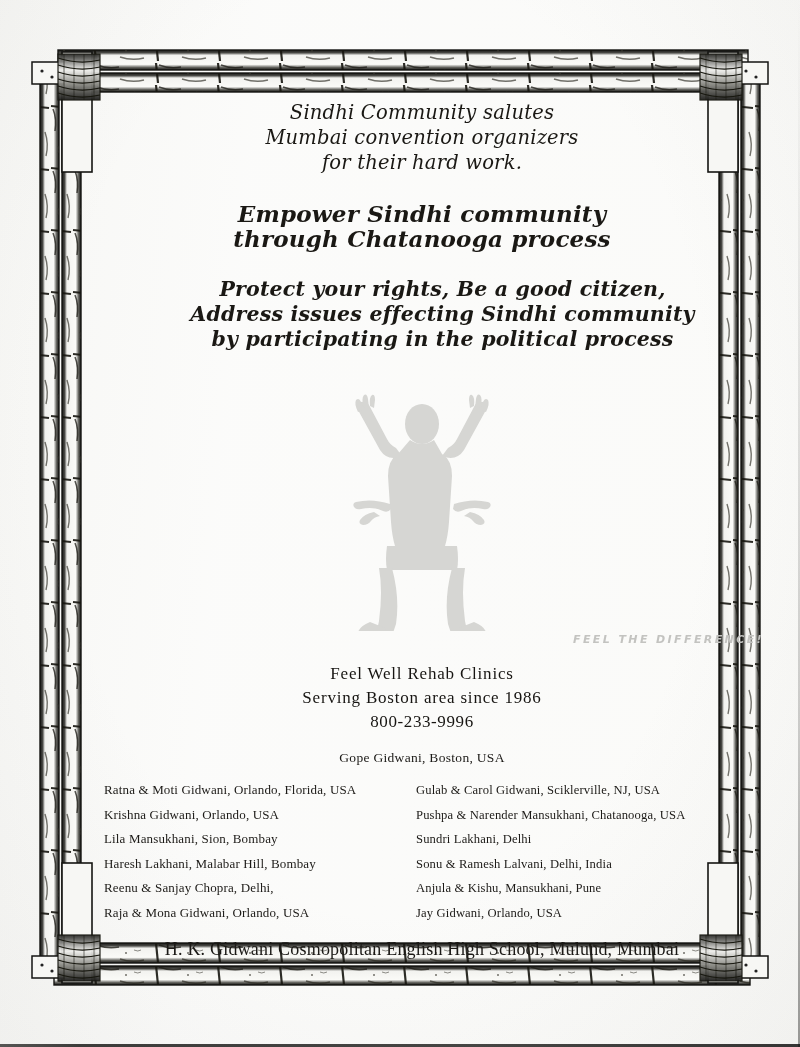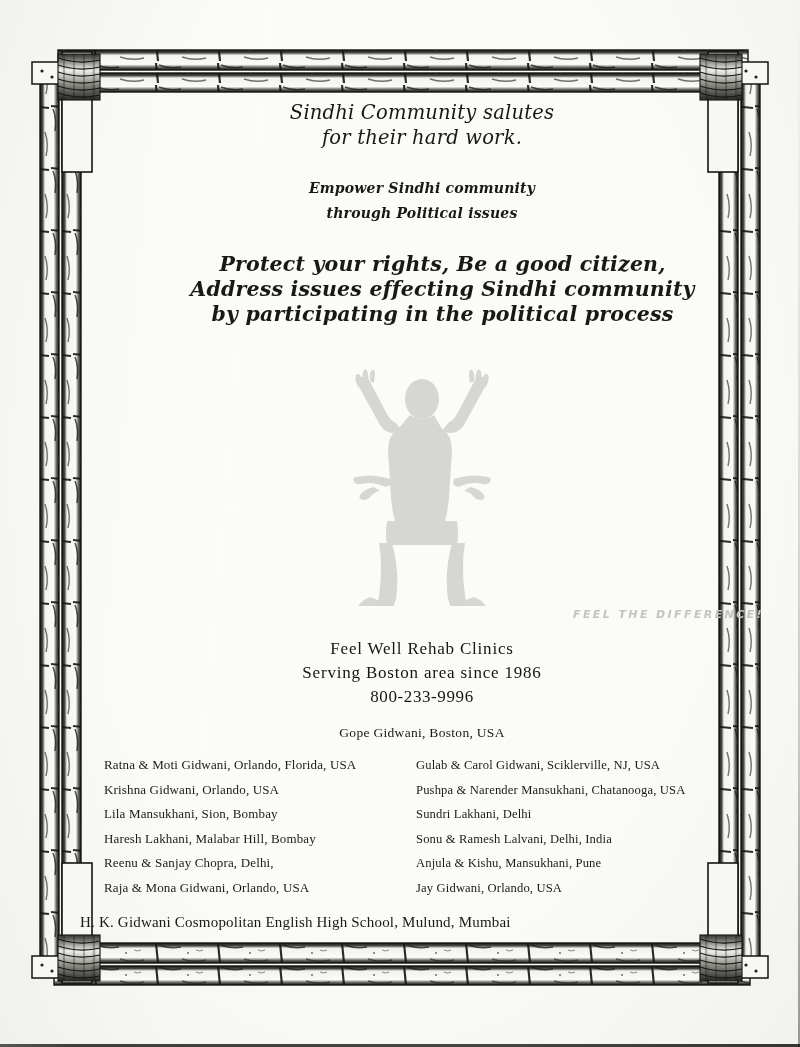--- a/index.html
+++ b/index.html
@@ -68,21 +68,21 @@
   }
   .hl-group { margin-bottom: 26px; }
   .hl-group:last-child { margin-bottom: 0; }
   .hl-line {
     font-size: 19.5px;
     line-height: 25px;
     letter-spacing: .2px;
     white-space: nowrap;
   }
   .hl-group.emph .hl-line {
-    font-size: 14px;
+    font-size: 23px;
     font-weight: 600;
   }
   .hl-group.big .hl-line {
     font-size: 20.5px;
     font-weight: 600;
     padding-left: 41px;
   }
 
   
   .logo-wrap {
@@ -144,21 +144,22 @@
     font-size: 13px;
     line-height: 24.5px;
     letter-spacing: .15px;
     color: #1c1a17;
     white-space: nowrap;
   }
   .donor-col.right .donor-item { font-size: 12.6px; }
 
   .footer-line {
     margin-top: 14px;
-    font-size: 15px;
+    text-align: center;
+    font-size: 18px;
     letter-spacing: .2px;
     color: #1b1916;
   }
 </style>
 </head>
 <body>
 
 <div class="page">
 
   <div class="paper-tint"></div>
@@ -286,26 +287,27 @@
       </g>
     </svg>
   </div>
 
   <div class="content">
 
     <div class="headline-block">
 
       <div class="hl-group">
         <div class="hl-line">Sindhi Community salutes</div>
+        <div class="hl-line">Mumbai convention organizers</div>
         <div class="hl-line">for their hard work.</div>
       </div>
 
       <div class="hl-group emph">
         <div class="hl-line">Empower Sindhi community</div>
-        <div class="hl-line">through Political issues</div>
+        <div class="hl-line">through Chatanooga process</div>
       </div>
 
       <div class="hl-group big">
         <div class="hl-line">Protect your rights, Be a good citizen,</div>
         <div class="hl-line">Address issues effecting Sindhi community</div>
         <div class="hl-line">by participating in the political process</div>
       </div>
     </div>
 
     <div class="logo-wrap">

